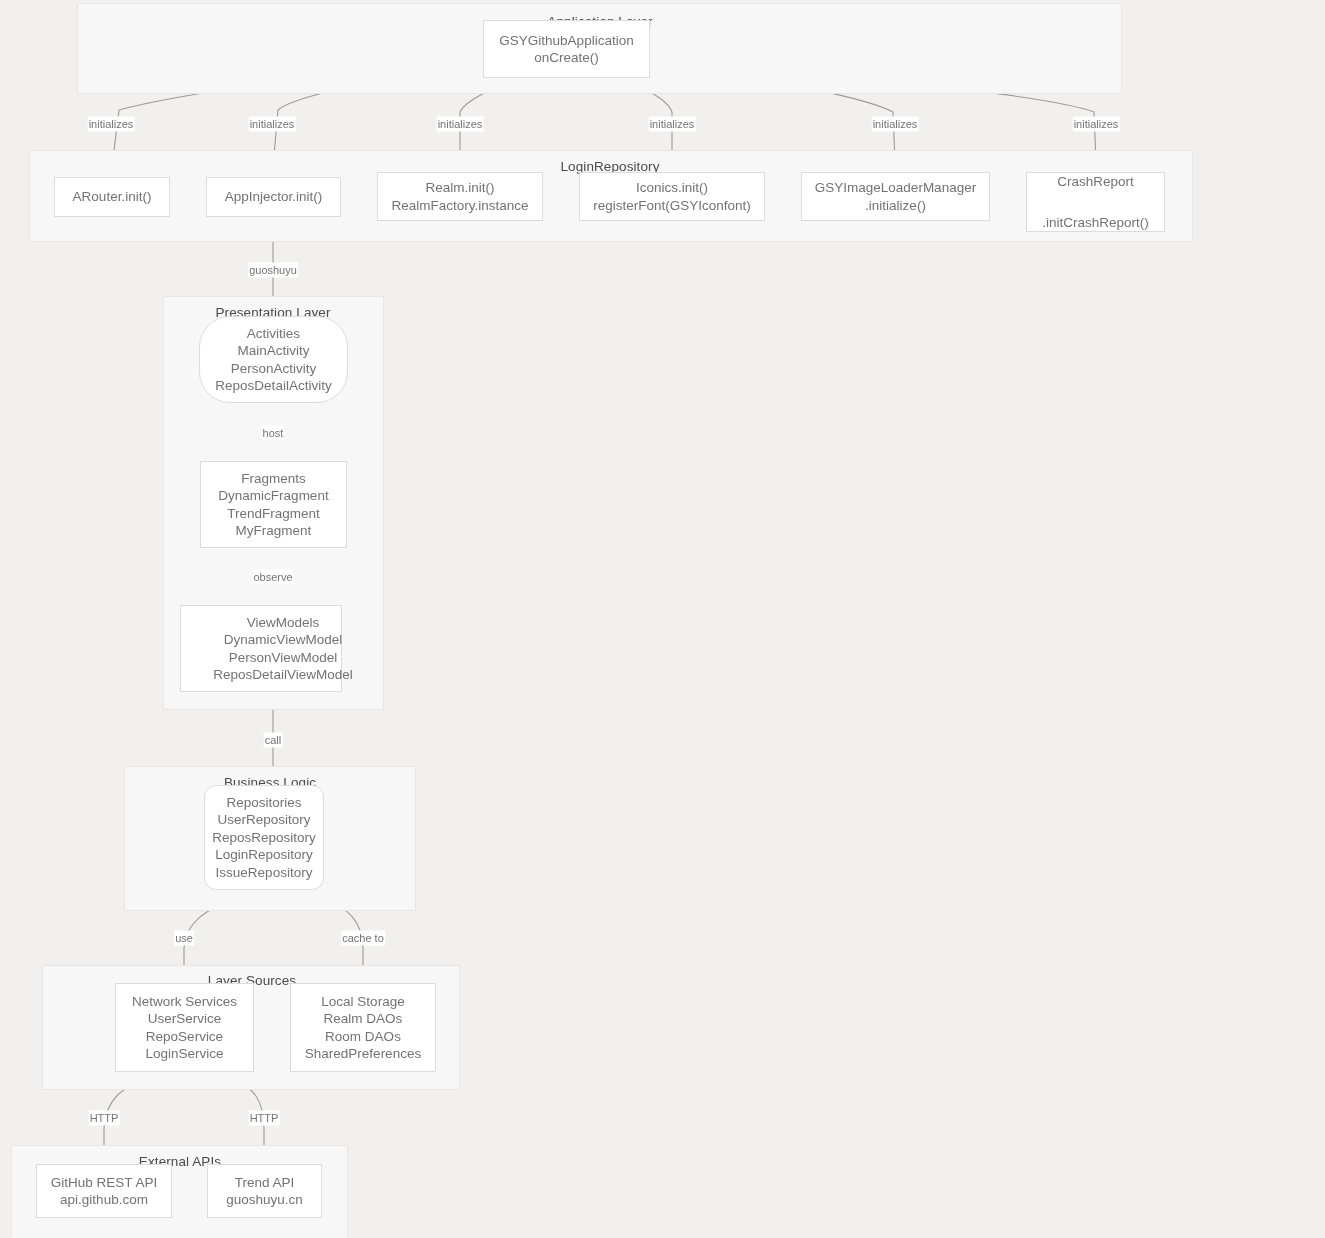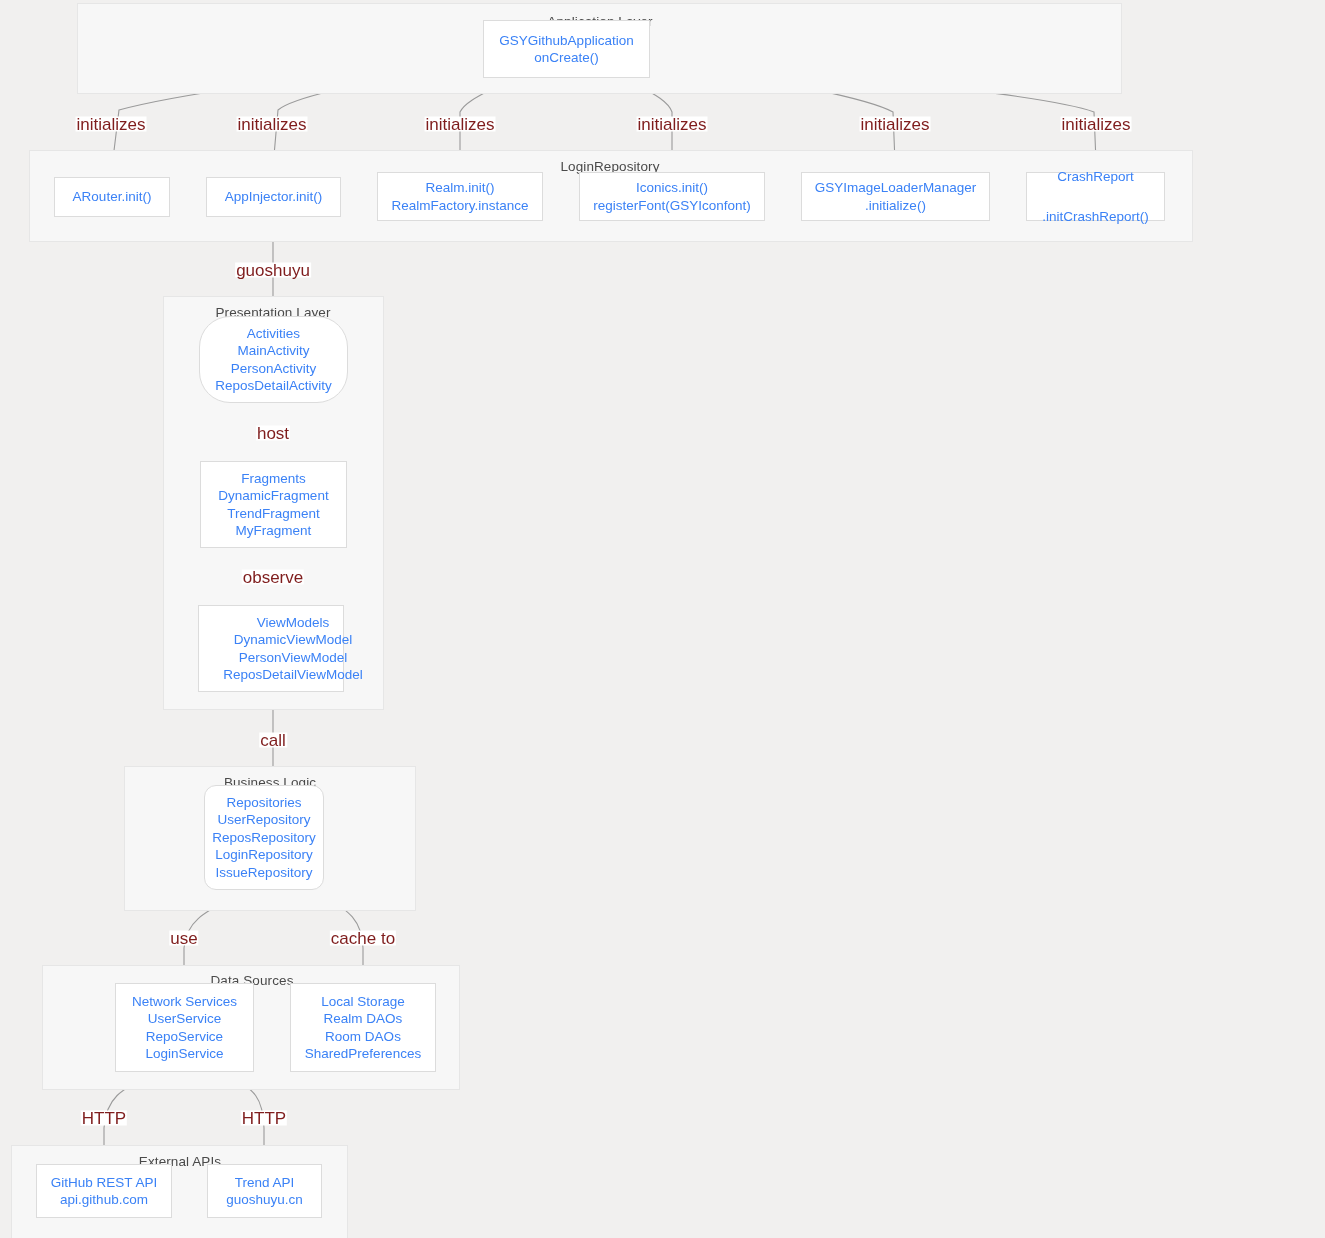--- a/index.html
+++ b/index.html
@@ -42,32 +42,32 @@
   }
   .node {
     position: absolute;
     background: #ffffff;
     border: 1px solid #dcdcdc;
     box-sizing: border-box;
     display: flex;
     flex-direction: column;
     align-items: center;
     justify-content: center;
-    color: #3b82f6;
+    color: #737373;
     font-size: 13.5px;
     line-height: 17.5px;
     text-align: center;
     white-space: nowrap;
   }
   .node .line { display: block; }
   .edge-label {
     position: absolute;
     background: #ffffff;
-    color: #7f1d1d;
-    font-size: 17px;
+    color: #737373;
+    font-size: 11px;
     line-height: 15px;
     padding: 0 1px;
     white-space: nowrap;
     transform: translate(-50%, -50%);
   }
 </style>
 </head>
 <body>
 
 <div id="canvas">
@@ -113,21 +113,21 @@
   <div id="clusters-layer">
       <div class="cluster" style="left: 77px; top: 3px; width: 1045px; height: 91px; background: rgb(247, 247, 247); border-color: rgb(230, 230, 230);"></div>
       <div class="cluster-title" style="left: 600px; top: 14px;">Application Layer</div>
       <div class="cluster" style="left: 29px; top: 150px; width: 1164px; height: 92px; background: rgb(247, 247, 247); border-color: rgb(230, 230, 230);"></div>
       <div class="cluster-title" style="left: 610px; top: 159px;">LoginRepository</div>
       <div class="cluster" style="left: 163px; top: 296px; width: 221px; height: 414px; background: rgb(247, 247, 247); border-color: rgb(230, 230, 230);"></div>
       <div class="cluster-title" style="left: 273px; top: 305px;">Presentation Layer</div>
       <div class="cluster" style="left: 124px; top: 766px; width: 292px; height: 145px; background: rgb(247, 247, 247); border-color: rgb(230, 230, 230);"></div>
       <div class="cluster-title" style="left: 270px; top: 775px; text-align: center;">Business Logic</div>
       <div class="cluster" style="left: 42px; top: 965px; width: 418px; height: 125px; background: rgb(247, 247, 247); border-color: rgb(230, 230, 230);"></div>
-      <div class="cluster-title" style="left: 252px; top: 973px;">Data Sources</div>
+      <div class="cluster-title" style="left: 252px; top: 973px;">Layer Sources</div>
       <div class="cluster" style="left: 11px; top: 1145px; width: 337px; height: 94px; background: rgb(247, 247, 247); border-color: rgb(230, 230, 230);"></div>
       <div class="cluster-title" style="left: 180px; top: 1154px;">External APIs</div>
     </div>
   <div id="nodes-layer">
       <div class="node" style="left: 483px; top: 20px; width: 167px; height: 58px; background: rgb(255, 255, 255); border-color: rgb(220, 220, 220);">
         <span class="line">GSYGithubApplication</span>
         <span class="line">onCreate()</span>
       </div>
       <div class="node" style="left: 54px; top: 177px; width: 116px; height: 40px; background: rgb(255, 255, 255); border-color: rgb(220, 220, 220);">
         <span class="line">ARouter.init()</span>
@@ -140,37 +140,37 @@
         <span class="line">RealmFactory.instance</span>
       </div>
       <div class="node" style="left: 579px; top: 172px; width: 186px; height: 49px; background: rgb(255, 255, 255); border-color: rgb(220, 220, 220);">
         <span class="line">Iconics.init()</span>
         <span class="line">registerFont(GSYIconfont)</span>
       </div>
       <div class="node" style="left: 801px; top: 172px; width: 189px; height: 49px; background: rgb(255, 255, 255); border-color: rgb(220, 220, 220);">
         <span class="line">GSYImageLoaderManager</span>
         <span class="line">.initialize()</span>
       </div>
-      <div class="node" style="left: 1026px; top: 172px; width: 139px; height: 49px; background: rgb(255, 255, 255); border-color: rgb(220, 220, 220); gap: 23px;">
+      <div class="node" style="left: 1026px; top: 172px; width: 139px; height: 60px; background: rgb(255, 255, 255); border-color: rgb(220, 220, 220); gap: 23px;">
         <span class="line">CrashReport</span>
         <span class="line">.initCrashReport()</span>
       </div>
       <div class="node" style="left: 199px; top: 316px; width: 149px; height: 87px; background: rgb(255, 255, 255); border-color: rgb(220, 220, 220); border-radius: 31px;">
         <span class="line">Activities</span>
         <span class="line">MainActivity</span>
         <span class="line">PersonActivity</span>
         <span class="line">ReposDetailActivity</span>
       </div>
       <div class="node" style="left: 200px; top: 461px; width: 147px; height: 87px; background: rgb(255, 255, 255); border-color: rgb(220, 220, 220);">
         <span class="line">Fragments</span>
         <span class="line">DynamicFragment</span>
         <span class="line">TrendFragment</span>
         <span class="line">MyFragment</span>
       </div>
-      <div class="node" style="left: 198px; top: 605px; width: 146px; height: 87px; background: rgb(255, 255, 255); border-color: rgb(220, 220, 220); padding-left: 44px;">
+      <div class="node" style="left: 180px; top: 605px; width: 162px; height: 87px; background: rgb(255, 255, 255); border-color: rgb(220, 220, 220); padding-left: 44px;">
         <span class="line">ViewModels</span>
         <span class="line">DynamicViewModel</span>
         <span class="line">PersonViewModel</span>
         <span class="line">ReposDetailViewModel</span>
       </div>
       <div class="node" style="left: 204px; top: 785px; width: 120px; height: 105px; background: rgb(255, 255, 255); border-color: rgb(220, 220, 220); border-radius: 12px;">
         <span class="line">Repositories</span>
         <span class="line">UserRepository</span>
         <span class="line">ReposRepository</span>
         <span class="line">LoginRepository</span>

